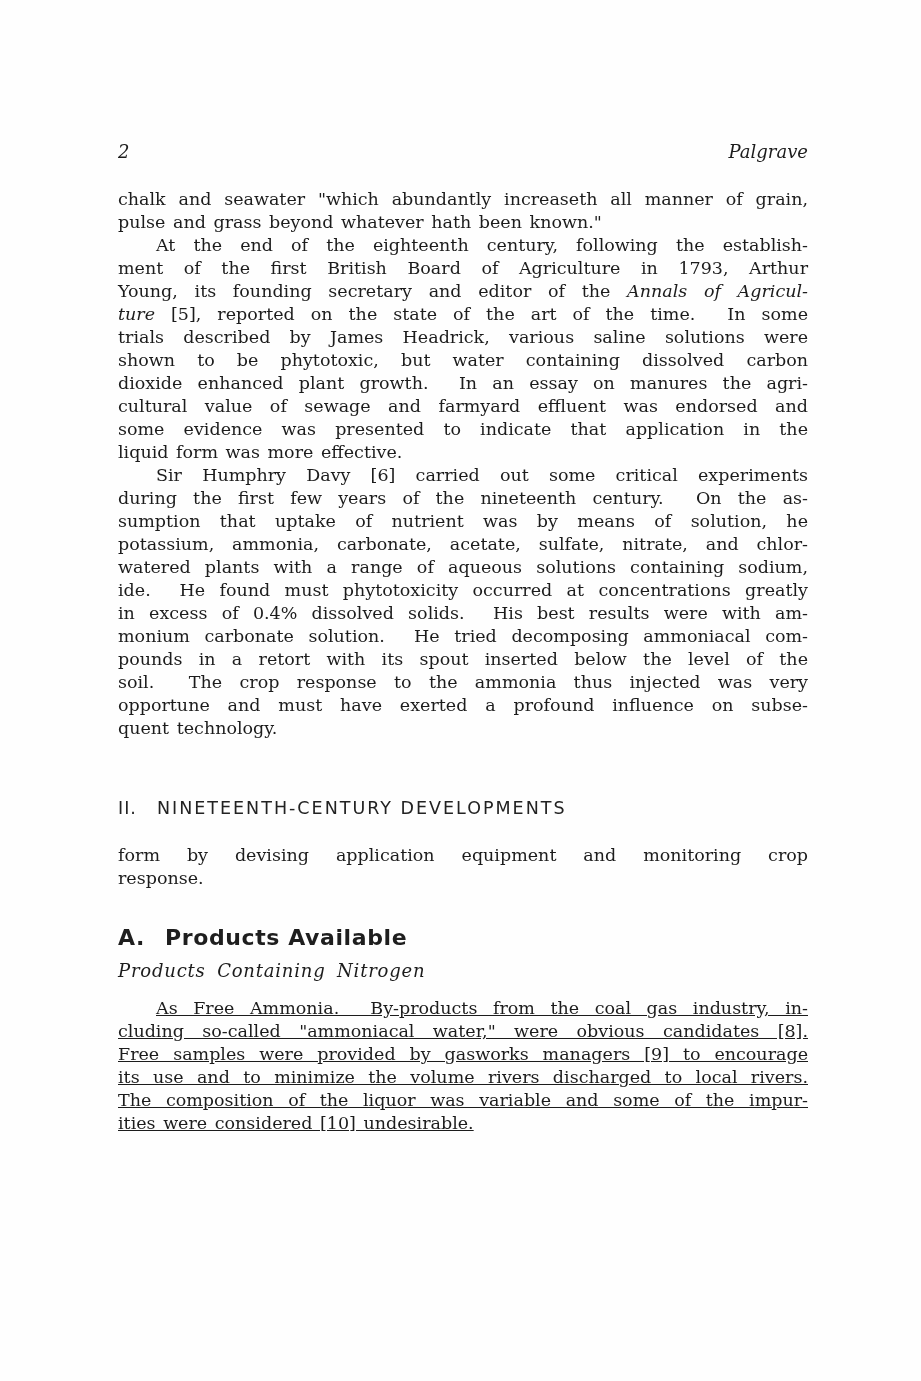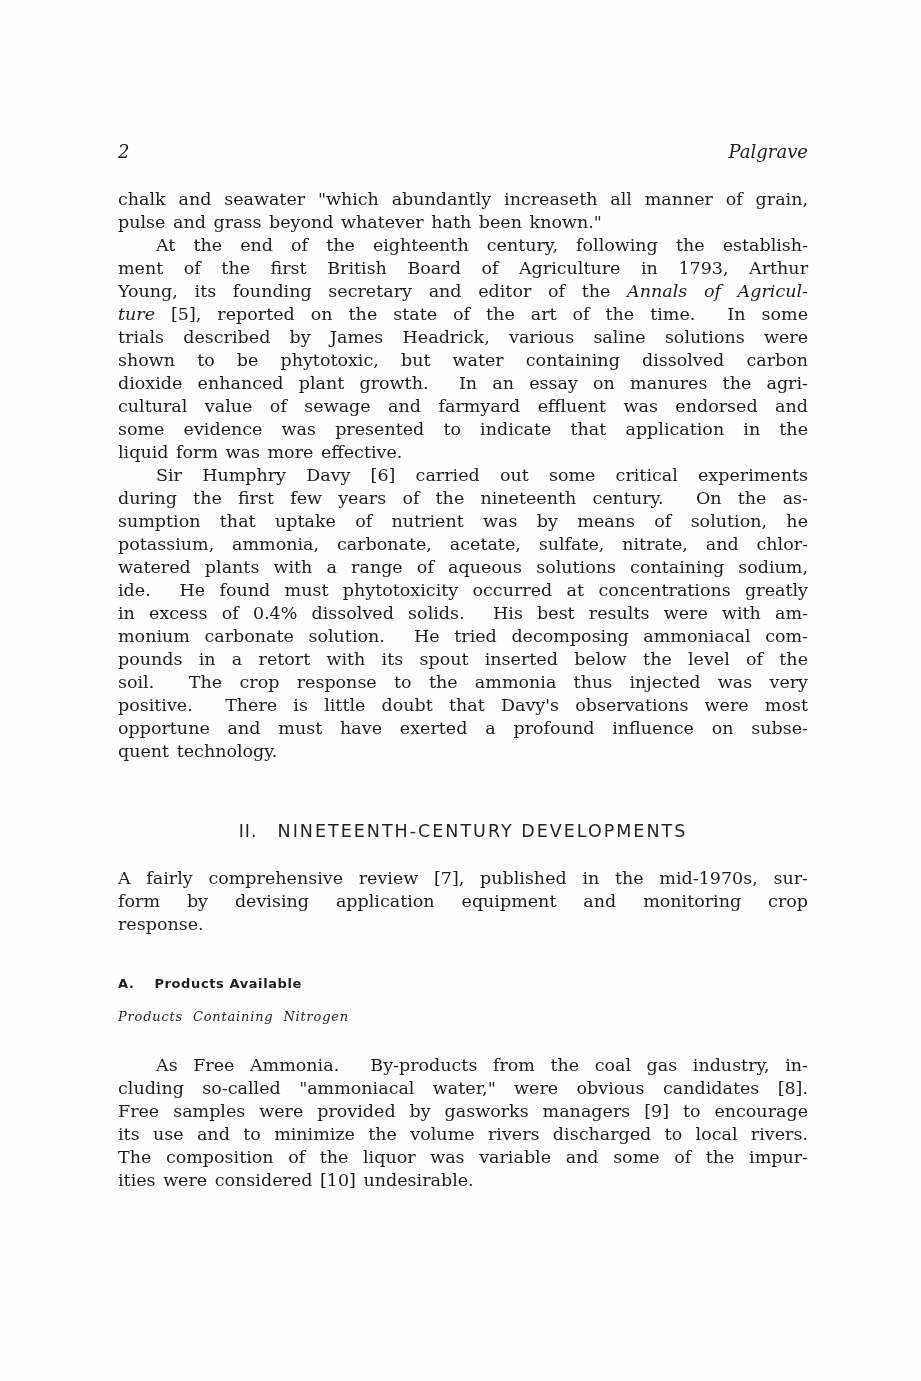--- a/index.html
+++ b/index.html
@@ -46,43 +46,42 @@
   }
   .line.indent { padding-left: 38px; }
   .it { font-style: italic; }
   .h1 {
     margin-top: 57px;
     font-family: "DejaVu Sans", sans-serif;
     font-size: 17.5px;
     line-height: 23px;
     letter-spacing: 2px;
     color: #222;
-    text-align: center;
   }
   .h1 .hnum { margin-right: 20px; letter-spacing: 1px; }
   .after-h1 { margin-top: 24px; }
   .h2 {
     margin-top: 36px;
     font-family: "DejaVu Sans", sans-serif;
-    font-size: 13px;
+    font-size: 22px;
     line-height: 23px;
     letter-spacing: 0.6px;
     font-weight: 600;
     color: #1e1e1e;
   }
   .h2 .hnum { margin-right: 20px; }
   .subhead {
     margin-top: 10px;
     font-style: italic;
-    font-size: 13px;
+    font-size: 18px;
     line-height: 23px;
     letter-spacing: 0.8px;
     word-spacing: 5px;
   }
-  .after-subhead { margin-top: 26px; }
+  .after-subhead { margin-top: 15px; text-decoration: underline; }
 </style>
 </head>
 <body>
 
 <div class="page">
   <div class="content">
     <div class="running-head">
       <span>2</span>
       <span>Palgrave</span>
     </div>
@@ -107,27 +106,25 @@
           <div class="line indent"><span>Sir Humphry Davy [6] carried out some critical experiments</span></div>
           <div class="line"><span>during the first few years of the nineteenth century.  On the as-</span></div>
           <div class="line"><span>sumption that uptake of nutrient was by means of solution, he</span></div>
           <div class="line"><span>potassium, ammonia, carbonate, acetate, sulfate, nitrate, and chlor-</span></div>
           <div class="line"><span>watered plants with a range of aqueous solutions containing sodium,</span></div>
           <div class="line"><span>ide.  He found must phytotoxicity occurred at concentrations greatly</span></div>
           <div class="line"><span>in excess of 0.4% dissolved solids.  His best results were with am-</span></div>
           <div class="line"><span>monium carbonate solution.  He tried decomposing ammoniacal com-</span></div>
           <div class="line"><span>pounds in a retort with its spout inserted below the level of the</span></div>
           <div class="line"><span>soil.  The crop response to the ammonia thus injected was very</span></div>
-          <div class="line"><span>positive.  There is little doubt that Davy's observations were most</span></div>
           <div class="line"><span>opportune and must have exerted a profound influence on subse-</span></div>
           <div class="line last"><span>quent technology.</span></div>
         </div>
         <div class="h1"><span class="hnum">II.</span><span>NINETEENTH-CENTURY DEVELOPMENTS</span></div>
         <div class="para after-h1">
-          <div class="line"><span>A fairly comprehensive review [7], published in the mid-1970s, sur-</span></div>
           <div class="line"><span>form by devising application equipment and monitoring crop</span></div>
           <div class="line last"><span>response.</span></div>
         </div>
         <div class="h2"><span class="hnum">A.</span><span>Products Available</span></div>
         <div class="subhead">Products Containing Nitrogen</div>
         <div class="para after-subhead">
           <div class="line indent"><span>As Free Ammonia.  By-products from the coal gas industry, in-</span></div>
           <div class="line"><span>cluding so-called "ammoniacal water," were obvious candidates [8].</span></div>
           <div class="line"><span>Free samples were provided by gasworks managers [9] to encourage</span></div>
           <div class="line"><span>its use and to minimize the volume rivers discharged to local rivers.</span></div>

